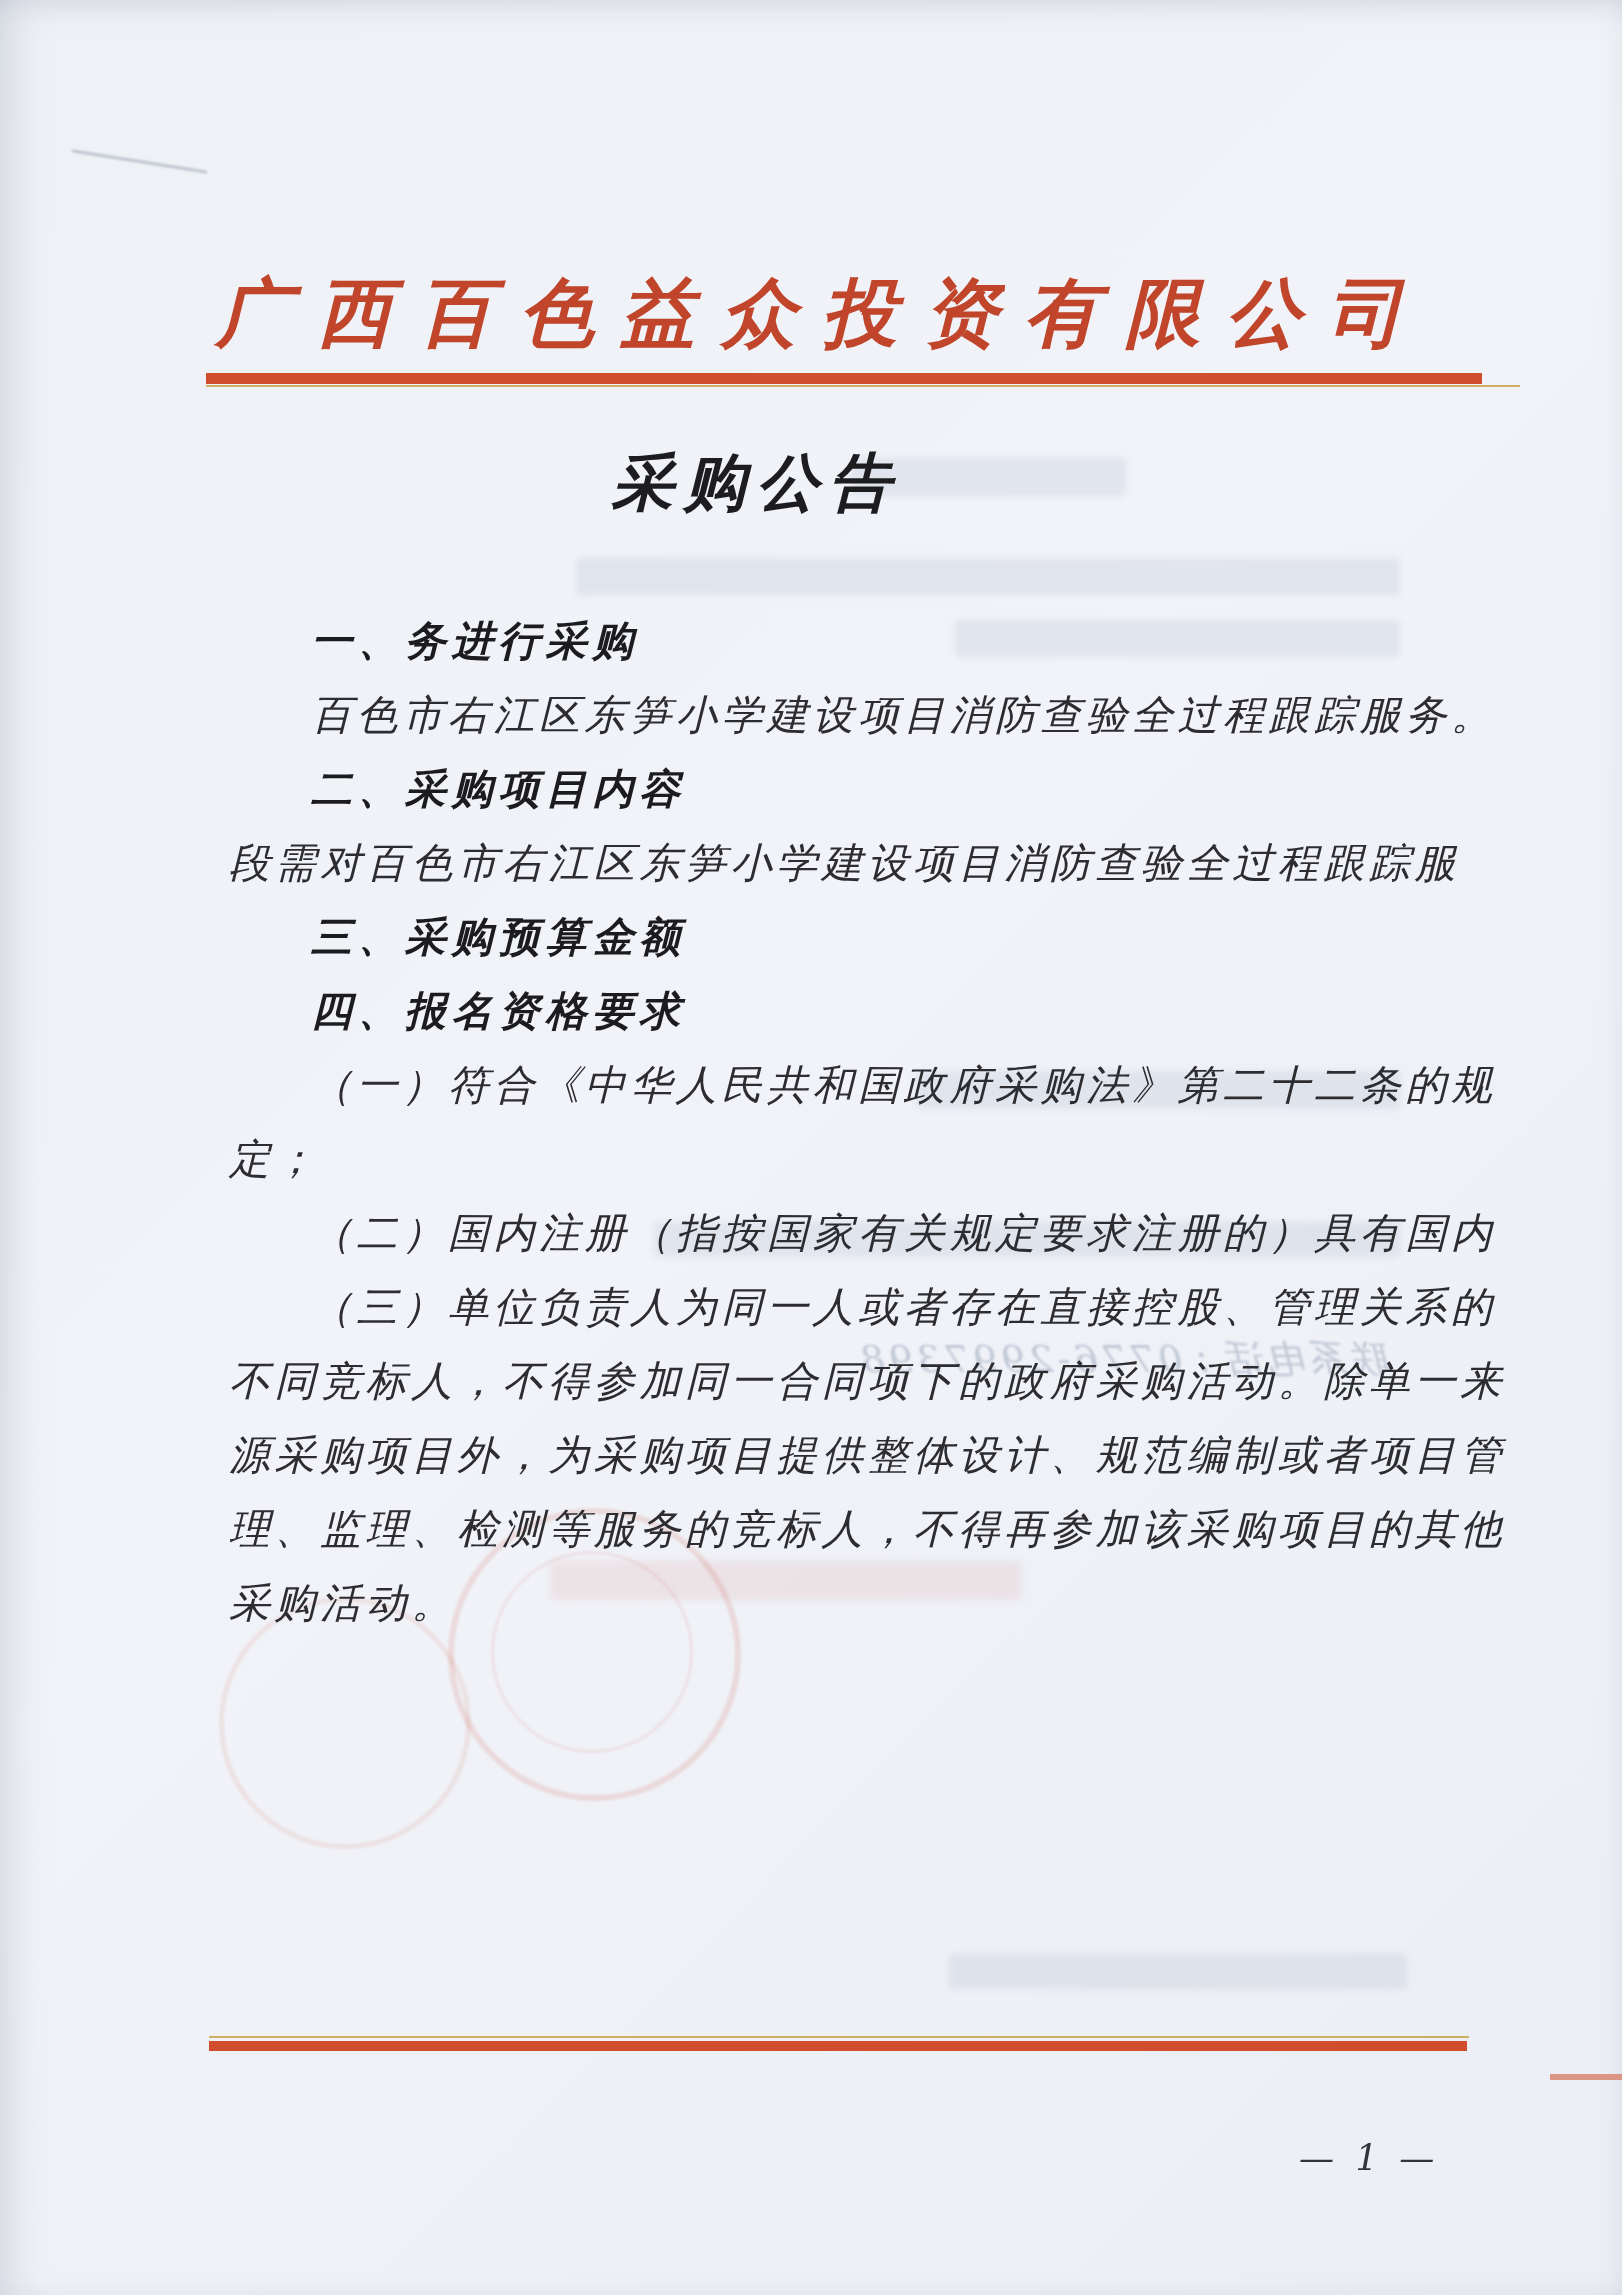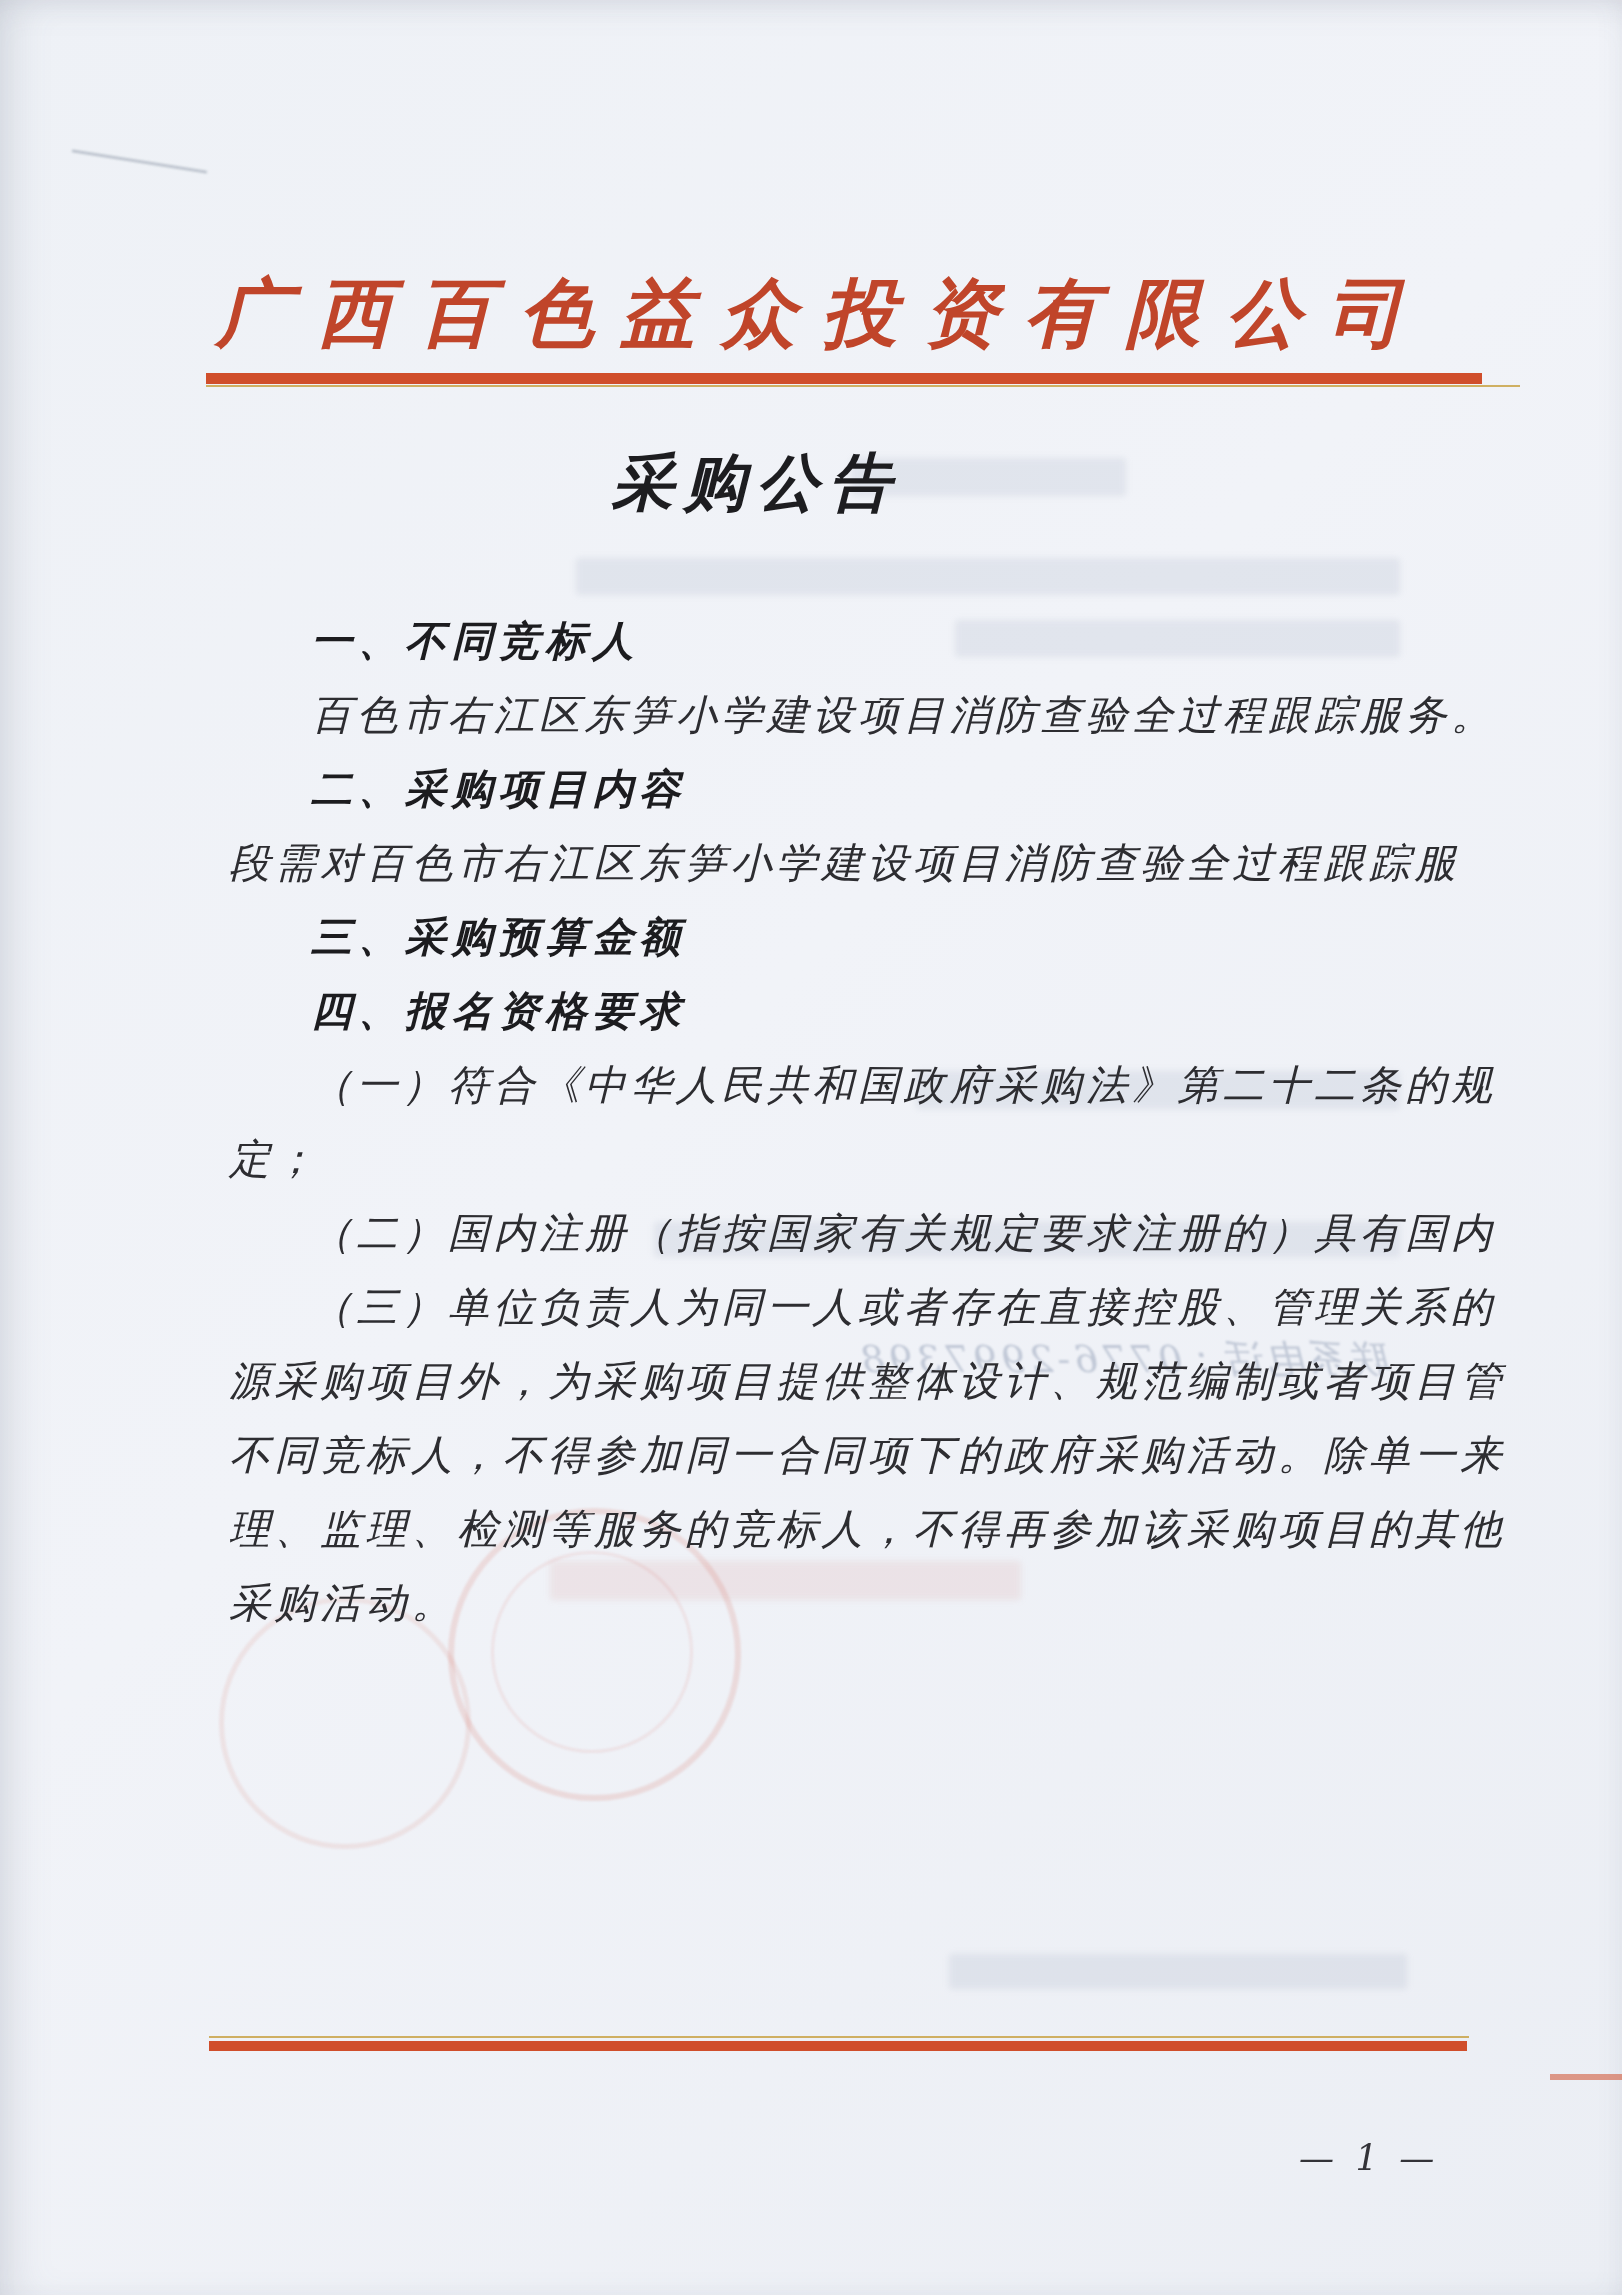--- a/index.html
+++ b/index.html
@@ -99,32 +99,32 @@
   <div class="stamp-inner" style="left:491px;top:1551px;width:196px;height:196px;"></div>
   <div class="stamp small" style="left:219px;top:1597px;width:242px;height:242px;"></div>
 
   <div class="company-name" style="color:#c0452a;">广西百色益众投资有限公司</div>
   <div class="rule-top-red" style="background:#d04e2b;"></div>
   <div class="rule-top-gold" style="background:#c9a348;"></div>
 
   <div class="doc-title">采购公告</div>
 
   <div class="content">
-    <p class="h ind">一、不同竞标人</p>
+    <p class="h ind">一、务进行采购</p>
     <p class="ind">百色市右江区东笋小学建设项目消防查验全过程跟踪服务。</p>
     <p class="h ind">二、采购项目内容</p>
     <p>段需对百色市右江区东笋小学建设项目消防查验全过程跟踪服</p>
     <p class="h ind">三、采购预算金额</p>
     <p class="h ind">四、报名资格要求</p>
     <p class="ind">（一）符合《中华人民共和国政府采购法》第二十二条的规</p>
     <p>定；</p>
     <p class="ind">（二）国内注册（指按国家有关规定要求注册的）具有国内</p>
     <p class="ind">（三）单位负责人为同一人或者存在直接控股、管理关系的</p>
+    <p>不同竞标人，不得参加同一合同项下的政府采购活动。除单一来</p>
     <p>源采购项目外，为采购项目提供整体设计、规范编制或者项目管</p>
-    <p>不同竞标人，不得参加同一合同项下的政府采购活动。除单一来</p>
     <p>理、监理、检测等服务的竞标人，不得再参加该采购项目的其他</p>
     <p>采购活动。</p>
   </div>
 
   <div class="rule-bottom-gold" style="background:#c9a348;"></div>
   <div class="rule-bottom-red" style="background:#d04e2b;"></div>
   <div class="rule-bleed-sliver"></div>
   <div class="page-number">— 1 —</div>
 
 </div>

